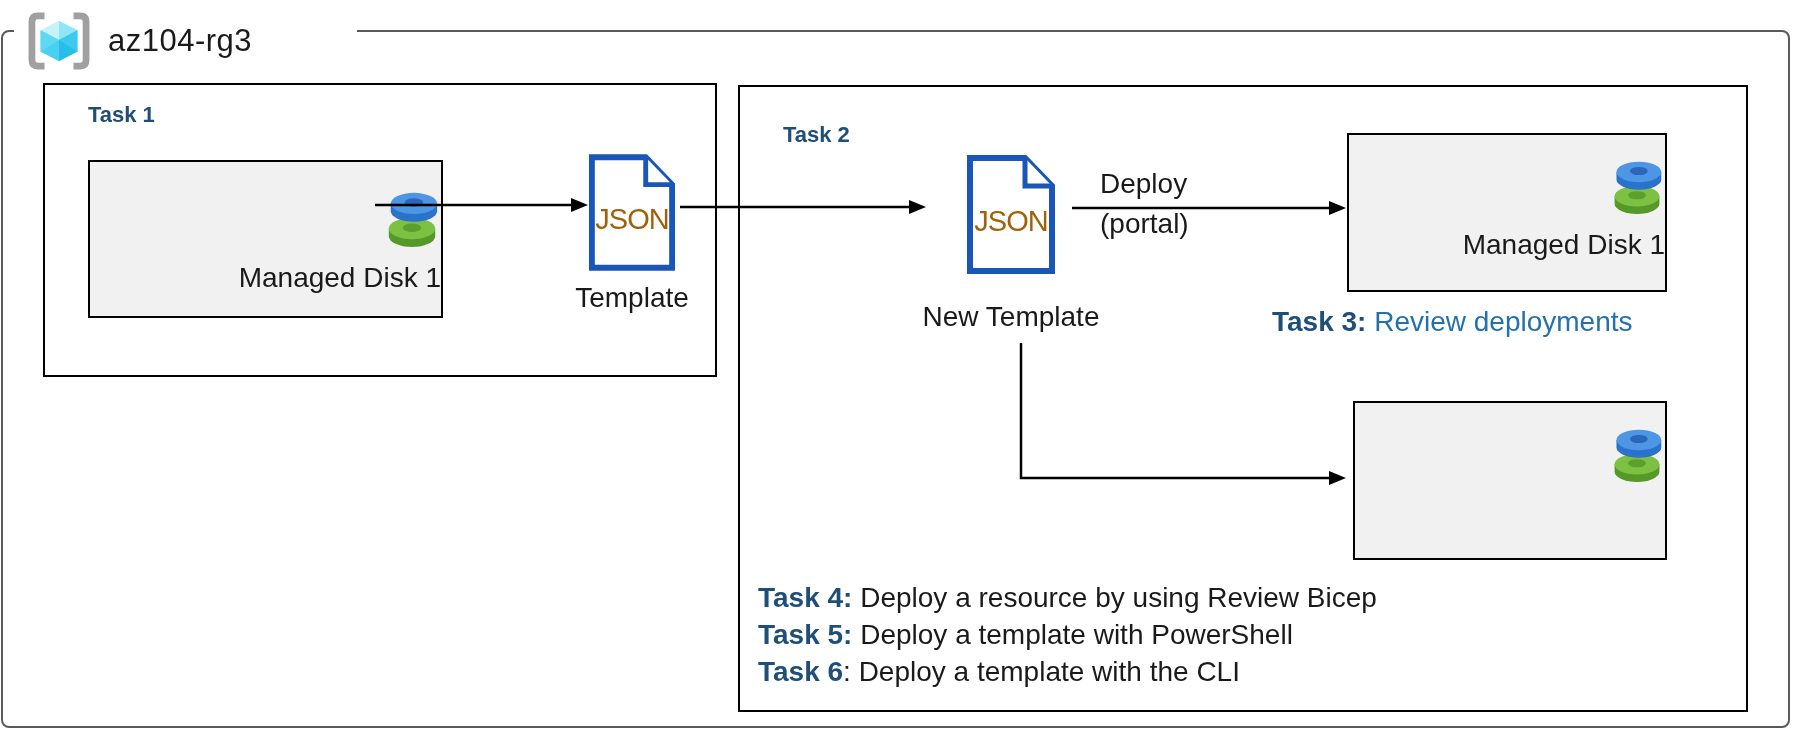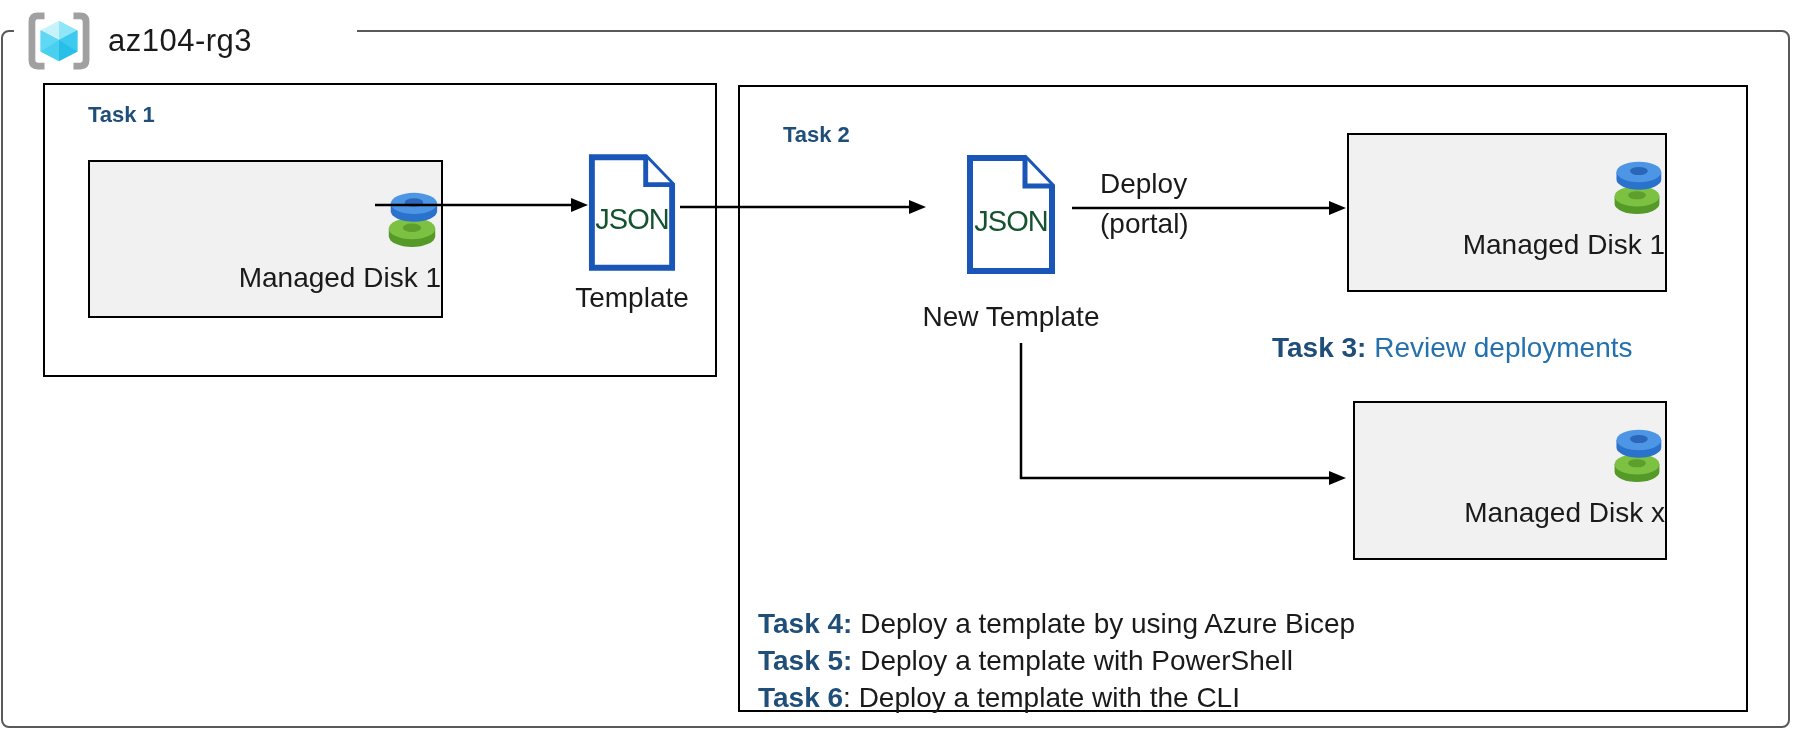--- a/index.html
+++ b/index.html
@@ -80,39 +80,38 @@
   
   .json-file {
     display: flex;
     align-items: center;
     justify-content: center;
   }
   .json-file .json-text {
     position: absolute;
     font-size: 29px;
     letter-spacing: -1px;
-    color: #14532d;
+    color: #a16207;
     margin-top: 14px;
   }
   .json1 { left: 587px; top: 152px; width: 90px;  height: 121px; }
   .json2 { left: 965px; top: 153px; width: 92px;  height: 123px; }
 
   
   .plain-label {
     font-size: 28px;
     color: #1a1a1a;
     white-space: nowrap;
   }
   .center { text-align: center; }
 
   .task-line {
     font-size: 28px;
     white-space: nowrap;
     color: #1a1a1a;
-    margin-top: 26px;
   }
   .task-line .bold-blue {
     font-weight: bold;
     color: #1f4e79;
   }
   .blue-regular { color: #2471ae; }
 
   
   .arrows-layer {
     left: 0; top: 0;
@@ -210,25 +209,24 @@
     <span style="display:inline-flex;">
       <svg width="56" height="76" viewBox="0 0 60 80">
         <path d="M6,52 v8 a24,11 0 0 0 48,0 v-8 z" fill="#559a28"></path>
         <ellipse cx="30" cy="52" rx="24" ry="11" fill="#7cc142"></ellipse>
         <ellipse cx="30" cy="51" rx="9.5" ry="4.4" fill="#5d9e2c"></ellipse>
         <path d="M8,26 v8 a24,11 0 0 0 48,0 v-8 z" fill="#2b72cc"></path>
         <ellipse cx="32" cy="26" rx="24" ry="11" fill="#4d95e5"></ellipse>
         <ellipse cx="32" cy="25" rx="9.5" ry="4.4" fill="#2b66b8"></ellipse>
       </svg>
     </span>
-    <span class="disk-label">Managed Disk x</span>
   </div>
 
   <div class="abs task-line" style="left:758px; top:582px;">
-    <span class="bold-blue">Task 4:</span><span> Deploy a template by using Azure Bicep</span>
+    <span class="bold-blue">Task 4:</span><span> Deploy a resource by using Review Bicep</span>
   </div>
   <div class="abs task-line" style="left:758px; top:619px;">
     <span class="bold-blue">Task 5:</span><span> Deploy a template with PowerShell</span>
   </div>
   <div class="abs task-line" style="left:758px; top:656px;">
     <span class="bold-blue">Task 6</span><span>: Deploy a template with the CLI</span>
   </div>
 
   <svg class="abs arrows-layer" viewBox="0 0 1793 731">
     <g>

